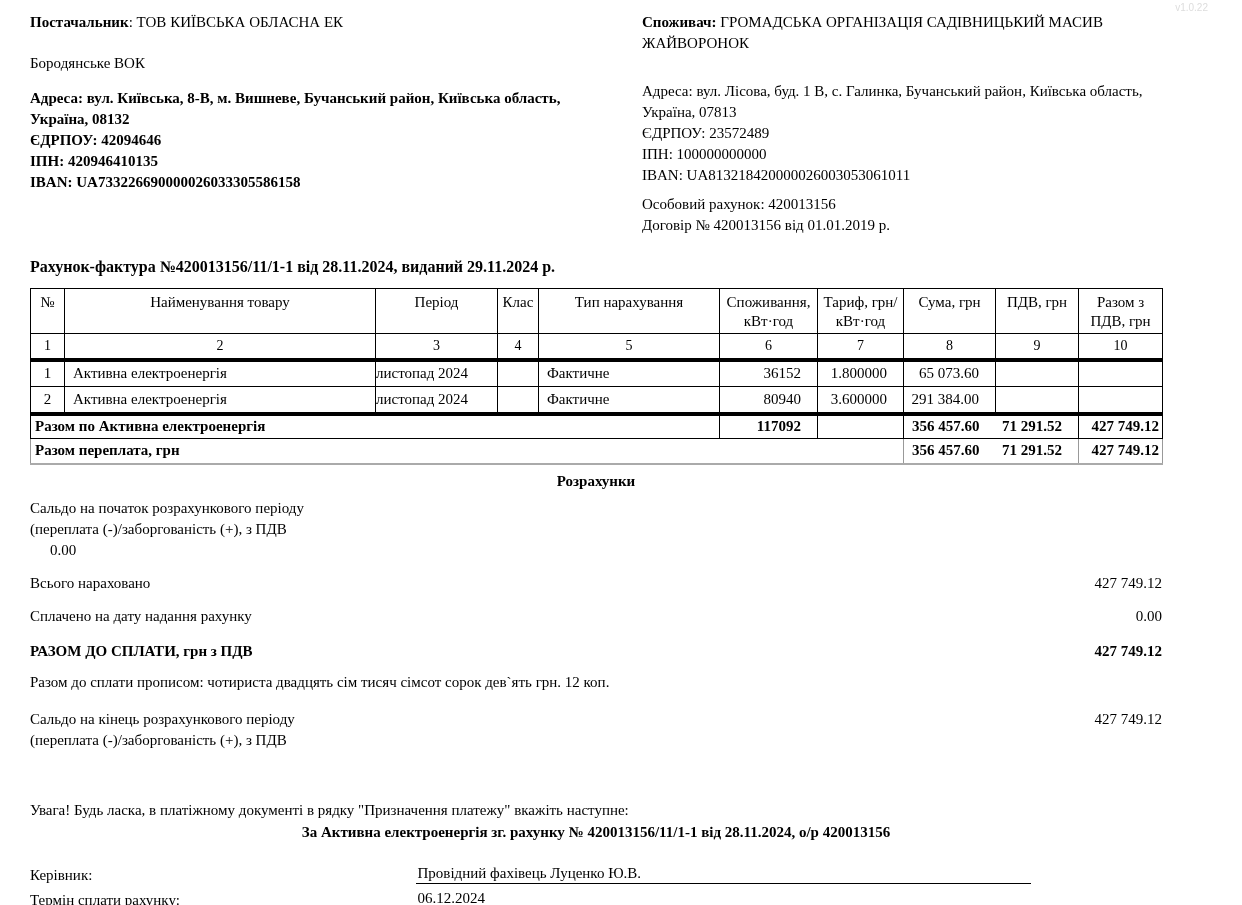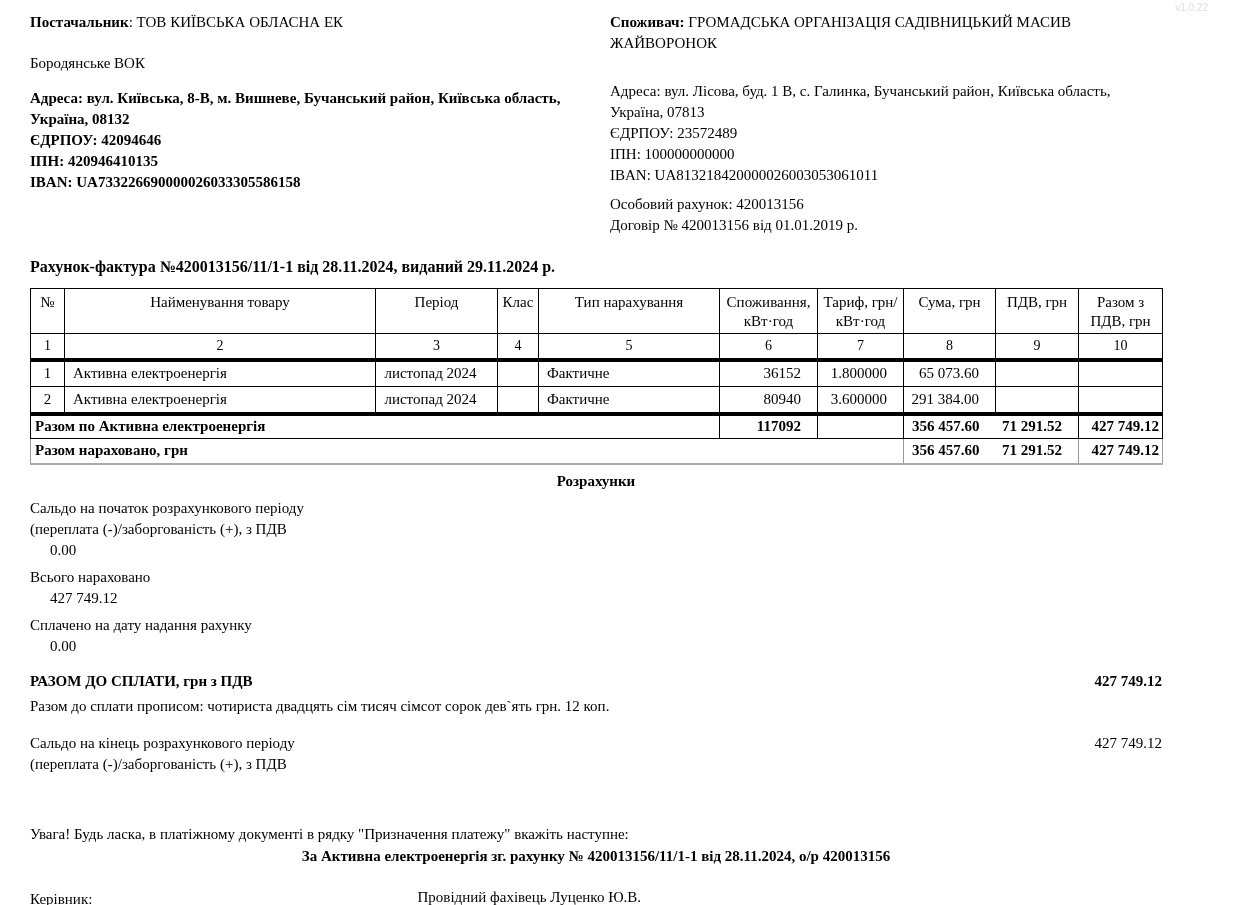--- a/index.html
+++ b/index.html
@@ -13,21 +13,21 @@
   }
   .version-tag {
     position: absolute; top: 2px; right: 34px;
     font-family: "Liberation Sans", sans-serif;
     font-size: 10px; color: #ddd;
   }
   .content { padding: 12px 80px 0 30px; }
   .bold { font-weight: bold; }
 
   
-  .parties { display: flex; }
+  .parties { display: flex; gap: 32px; }
   .party-left { width: 555px; flex: none; }
   .party-right { margin-left: 25px; flex: 1; }
   .party-line1 { margin-bottom: 20px; line-height: 21px; }
   .party-branch { margin-bottom: 14px; line-height: 21px; }
   .party-right .party-line1 { margin-bottom: 27px; }
   .party p { line-height: 21px; }
   .detail-line { line-height: 21px; }
   .account-group { margin-top: 8px; }
 
   
@@ -46,38 +46,38 @@
   }
   table.invoice th { white-space: normal; }
   tr.head-row th { height: 45px; vertical-align: top; padding-top: 4px; text-align: center; line-height: 19px; }
   tr.numbers-row th { height: 26px; text-align: center; font-size: 14px; vertical-align: middle; }
   tr.numbers-row th { border-bottom: 4px solid #000; }
   tr.data-row td { height: 27px; vertical-align: middle; }
   tr.data-row-last td { border-bottom: 4px solid #000; }
   tr.subtotal-row td, tr.total-row td { font-weight: bold; height: 25px; vertical-align: middle; }
   td.c-num { text-align: center; }
   td.c-name { text-align: left; padding-left: 8px; }
-  td.c-period { text-align: center; padding-right: 12px; }
+  td.c-period { text-align: left; padding-right: 12px; }
   td.c-class { text-align: center; }
   td.c-type { text-align: left; padding-left: 8px; }
   td.c-cons, td.c-tariff, td.c-sum, td.c-vat { text-align: right; padding-right: 16px; }
   td.c-total { text-align: right; padding-right: 3px; }
   td.c-label { text-align: left; padding-left: 4px; }
   tr.subtotal-row td.c-sum { border-right: none; }
   tr.subtotal-row td.c-vat { border-left: none; }
   tr.total-row td { border-color: #999; border-bottom: 2px solid #aaa; }
   tr.total-row td.c-sum { border-right: none; }
   tr.total-row td.c-vat { border-left: none; }
 
   
   .calc-heading { text-align: center; font-weight: bold; margin-top: 8px; }
   .calc-row { display: flex; justify-content: space-between; align-items: flex-start; line-height: 21px; }
   .calc-row .calc-value { text-align: right; white-space: nowrap; padding-left: 20px; }
   .mt8 { margin-top: 8px; flex-direction: column; }
-  .mt6 { margin-top: 6px; flex-direction: column; }
+  .mt6 { margin-top: 12px; }
   .mt14 { margin-top: 14px; }
   .mt18 { margin-top: 18px; }
   .mt40 { margin-top: 48px; }
 
   
   .notice-line1 { line-height: 22px; }
   .notice-line2 { font-weight: bold; line-height: 22px; text-align: center; }
   .sig-block { margin-top: 16px; }
   .sig-row { display: flex; align-items: flex-end; height: 25px; justify-content: space-between; }
   .sig-label { width: 260px; flex: none; }
@@ -179,21 +179,21 @@
     </tr>
     <tr class="subtotal-row">
       <td class="c-label" colspan="5">Разом по Активна електроенергія</td>
       <td class="c-cons">117092</td>
       <td class="c-tariff"></td>
       <td class="c-sum">356 457.60</td>
       <td class="c-vat">71 291.52</td>
       <td class="c-total">427 749.12</td>
     </tr>
     <tr class="total-row">
-      <td class="c-label" colspan="7">Разом нараховано, грн</td>
+      <td class="c-label" colspan="7">Разом переплата, грн</td>
       <td class="c-sum">356 457.60</td>
       <td class="c-vat">71 291.52</td>
       <td class="c-total">427 749.12</td>
     </tr>
   </tbody>
     </table>
 
   <div class="calc-heading">Розрахунки</div>
 
   <div class="calc-row mt8">

